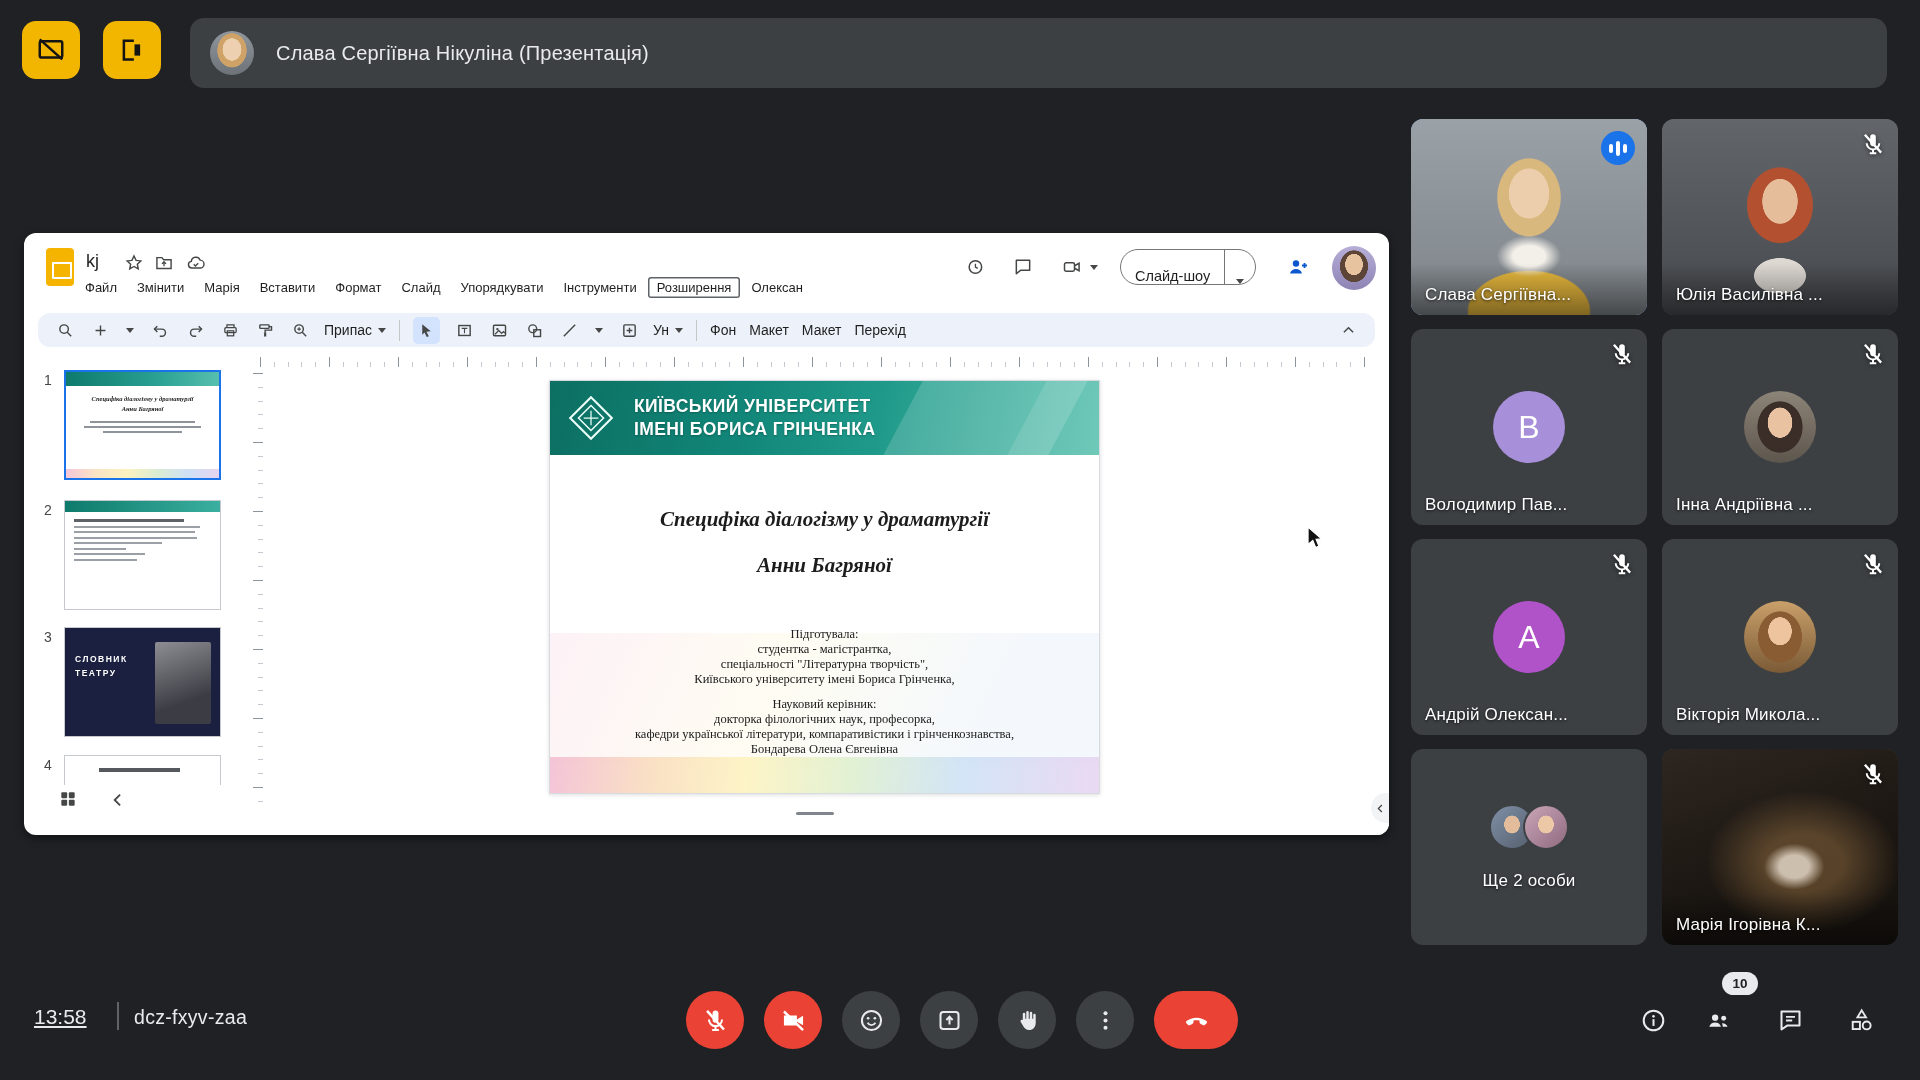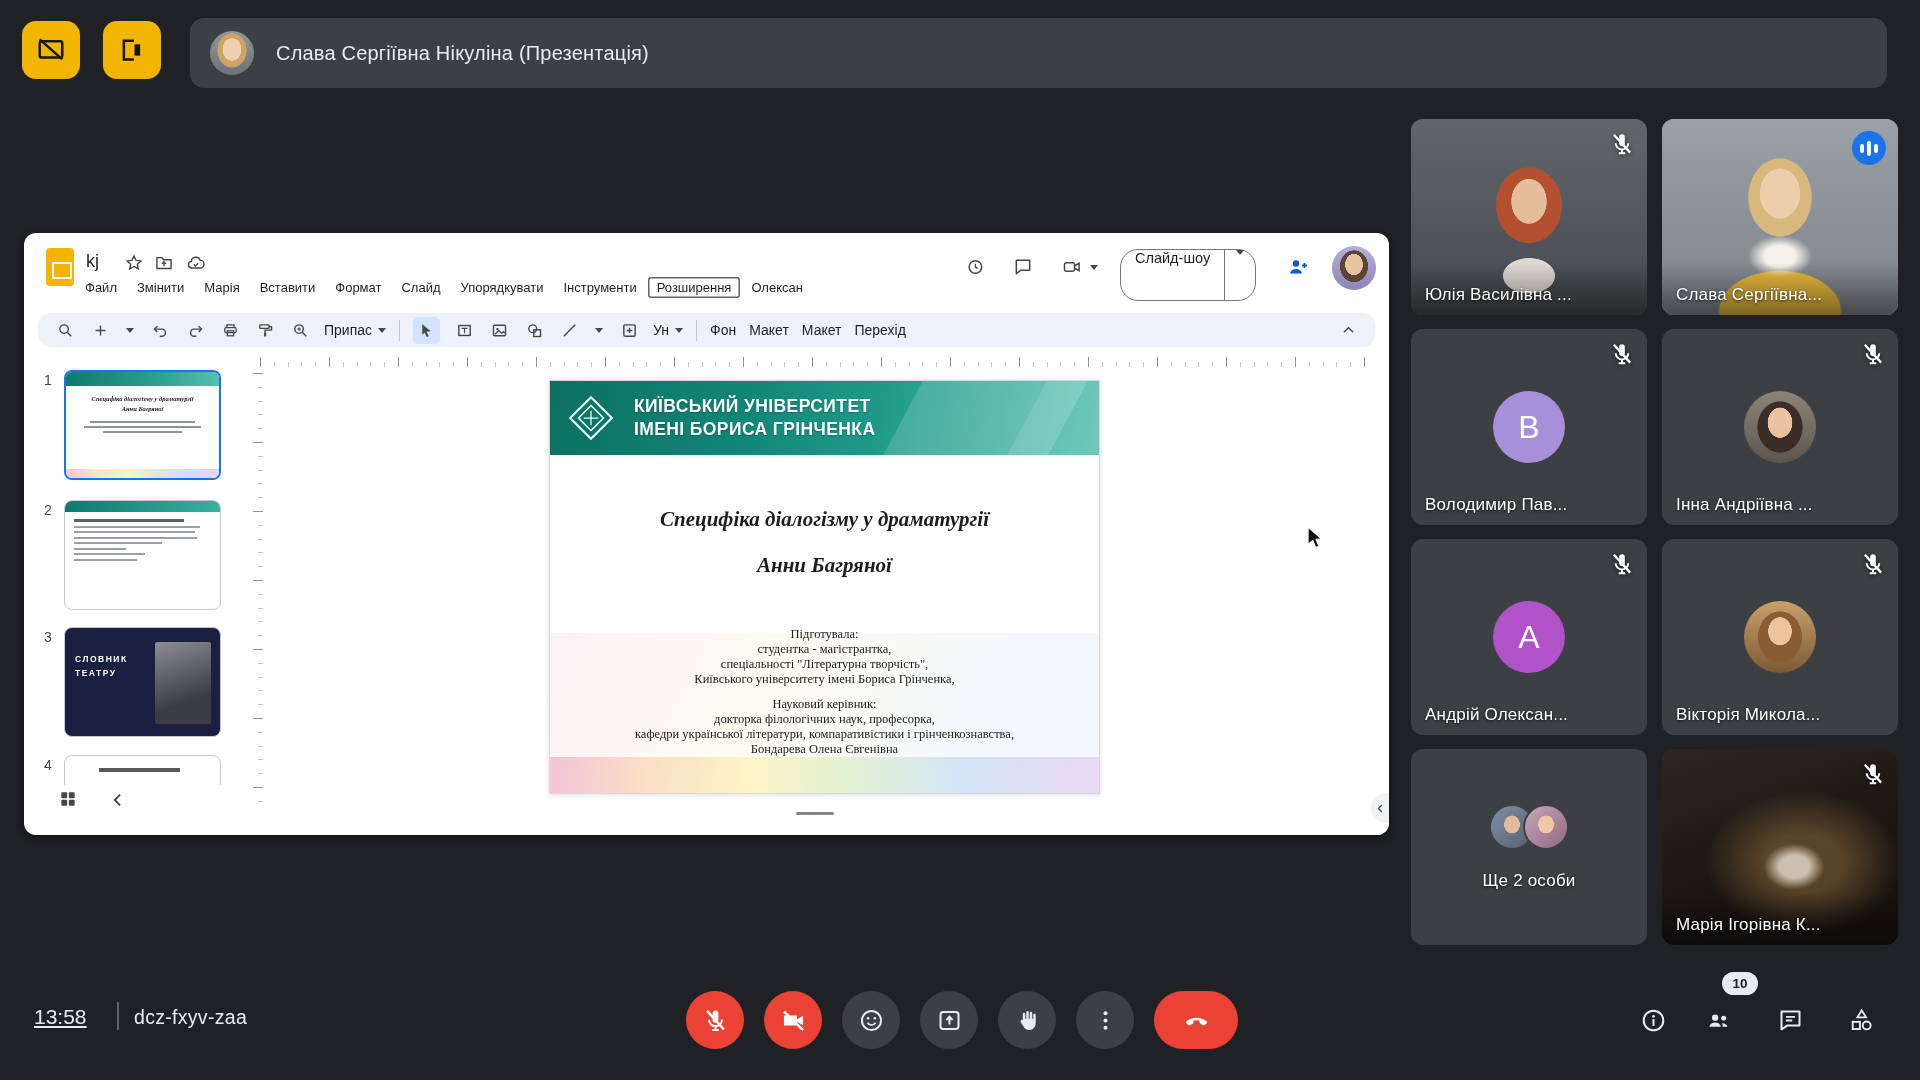--- a/index.html
+++ b/index.html
@@ -28,22 +28,22 @@
   .gs-logo::after { content:""; position:absolute; left:6px; top:14px; width:16px; height:13px;
                     border:2.5px solid #fff; border-radius:1px; }
   .gs-title { position:absolute; left:62px; top:18px; font-size:18px; color:#1f1f1f; }
   .hico { position:absolute; color:#444746; }
   .hico svg { width:20px; height:20px; }
   .gs-menu { position:absolute; left:52px; top:44px; display:flex; gap:2px; }
   .mi { padding:3px 9px; font-size:13px; color:#1f1f1f; border-radius:6px; white-space:nowrap; }
   .mi.boxed { box-shadow:inset 0 0 0 1.5px #5f6368; border-radius:3px; }
   .car { width:0; height:0; border-left:4.5px solid transparent; border-right:4.5px solid transparent;
          border-top:5.5px solid #444746; display:inline-block; }
-  .ss-pill { position:absolute; left:1096px; top:16px; height:52px; border:1px solid #747775; border-radius:18px;
-             display:flex; align-items:flex-start; }
+  .ss-pill { position:absolute; left:1096px; top:16px; height:36px; border:1px solid #747775; border-radius:18px;
+             display:flex; align-items:flex-end; }
   .ss-txt { padding:0 14px; font-size:14.5px; color:#1f1f1f; }
   .ss-div { width:1px; height:100%; background:#747775; }
   .ss-car { padding:0 11px; display:flex; }
   .gs-av { position:absolute; left:1308px; top:13px; width:44px; height:44px; border-radius:50%;
            background: radial-gradient(15px 18px at 50% 42%, #e7c3a0 58%, transparent 60%),
                        radial-gradient(23px 26px at 50% 46%, #5c4436 60%, transparent 62%),
                        linear-gradient(180deg,#b7aed8,#8d84b5); }
 
   .gs-tools { position:absolute; left:14px; top:80px; width:1337px; height:34px; background:#edf2fa;
               border-radius:12px; display:flex; align-items:center; gap:13px; padding:0 16px; }
@@ -52,21 +52,21 @@
   .tool.sel { background:#d3e3fd; border-radius:5px; width:27px; height:27px; }
   .tlabel { font-size:14px; color:#1f1f1f; display:flex; align-items:center; gap:6px; flex:0 0 auto; }
   .tsep { width:1px; height:21px; background:#c4c7c5; flex:0 0 auto; }
   .tspace { flex:1; }
 
   
   .gs-film { position:absolute; left:10px; top:124px; width:212px; height:428px; overflow:hidden; }
   .f-row { position:absolute; left:0; width:212px; height:118px; }
   .f-num { position:absolute; left:10px; top:2px; font-size:14px; color:#444746; }
   .f-thumb { position:absolute; left:30px; top:0; width:157px; height:110px; background:#fff;
-             border:1px solid #c6cace; border-radius:8px; overflow:hidden; }
+             border:1px solid #c6cace; border-radius:0; overflow:hidden; }
   .f-thumb.sel { border:2.5px solid #1a73e8; }
   .t-band { height:14px; background:linear-gradient(90deg,#0d7a6c,#2aa193 60%,#57bfae); }
   .t-title { font:italic bold 6.5px "Liberation Serif","DejaVu Serif",serif; text-align:center; margin-top:9px; color:#222; }
   .t-title2 { font:italic bold 6.5px "Liberation Serif","DejaVu Serif",serif; text-align:center; margin-top:3px; color:#222; }
   .t-bars { margin-top:9px; display:flex; flex-direction:column; align-items:center; gap:3px; }
   .t-bars i { display:block; height:2px; background:#8f949a; }
   .t-rainbow { position:absolute; bottom:0; left:0; right:0; height:9px;
                background:linear-gradient(90deg,#f5c6d8,#fae4c4,#fdf2c0,#d9edd3,#cfe0f5,#e6d4f0); }
   .t-band2 { height:11px; background:linear-gradient(90deg,#0d7a6c,#3aaf9f); }
   .t-lines { padding:7px 9px; display:flex; flex-direction:column; gap:3.5px; }
@@ -631,38 +631,38 @@
         </button>
     </div>
   </div>
 
   <svg class="cursor" width="22" height="26" viewBox="0 0 22 26">
     <path d="M2 1 2 18.5 6.8 14.6 9.6 21.6 13 20.2 10.2 13.4 15.8 13 Z" fill="#111" stroke="#fff" stroke-width="1.3"></path>
   </svg>
 
   <div class="ppl">
 
-    <div class="tile">
-      <div class="photo p2"></div>
-      <div class="shade"></div>
-      <svg class="tile-mic">
-          <use href="#i-mic-off"></use>
-        </svg>
-      <div class="tile-name">Юлія Василівна ...</div>
-    </div>
-
     <div class="tile speaking">
       <div class="photo p1"></div>
       <div class="shade"></div>
       <div class="speak">
           <i></i>
           <i></i>
           <i></i>
         </div>
       <div class="tile-name">Слава Сергіївна...</div>
+    </div>
+
+    <div class="tile">
+      <div class="photo p2"></div>
+      <div class="shade"></div>
+      <svg class="tile-mic">
+          <use href="#i-mic-off"></use>
+        </svg>
+      <div class="tile-name">Юлія Василівна ...</div>
     </div>
 
     <div class="tile">
       <div class="center">
           <div class="avl c-b">В</div>
         </div>
       <svg class="tile-mic">
           <use href="#i-mic-off"></use>
         </svg>
       <div class="tile-name">Володимир Пав...</div>

